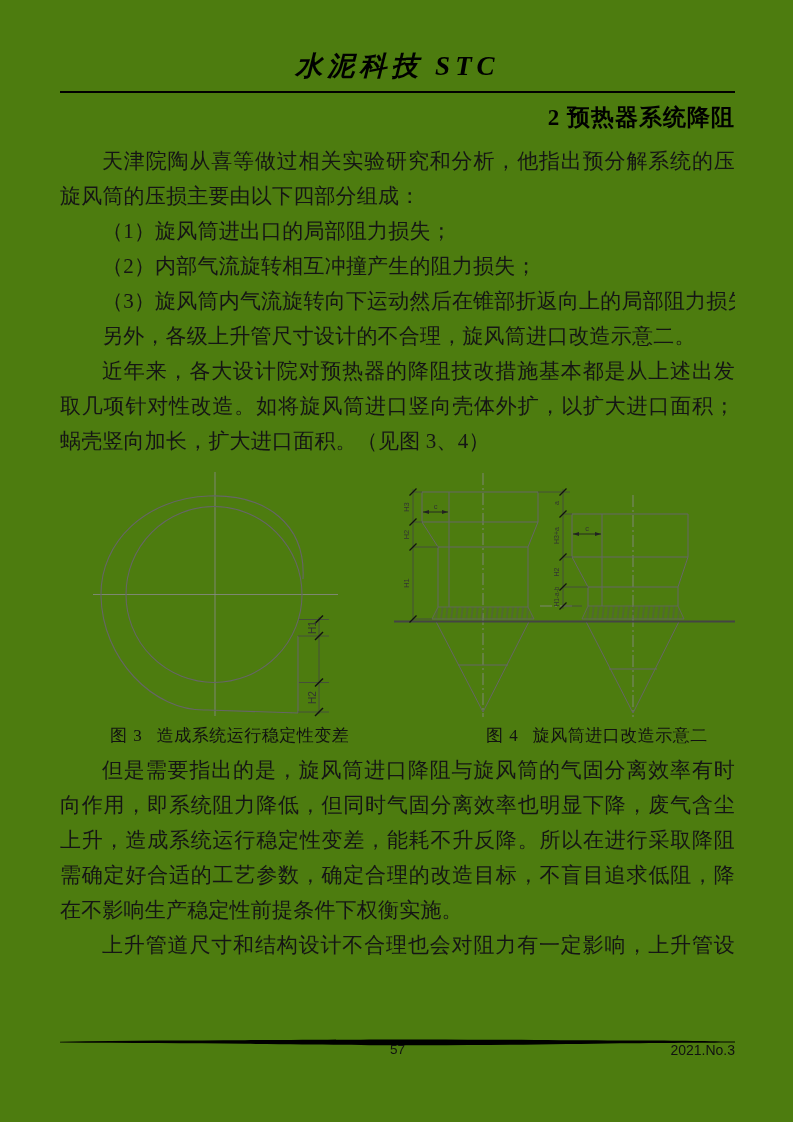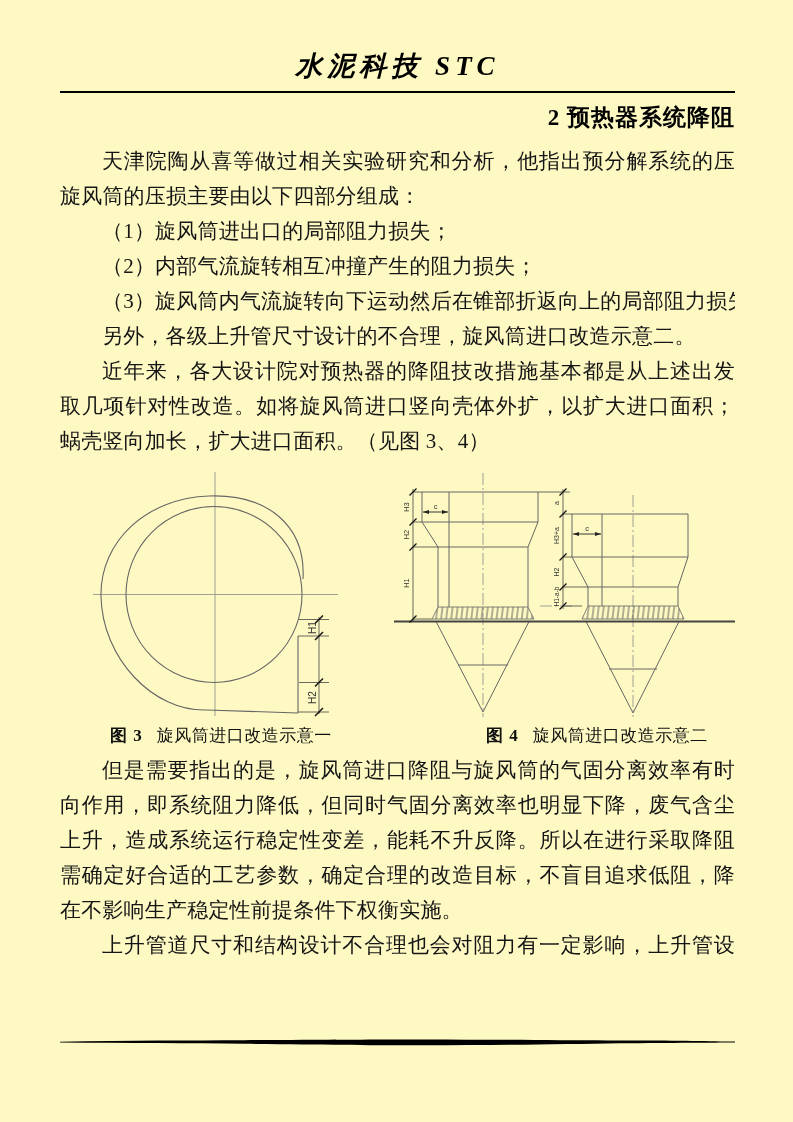--- a/index.html
+++ b/index.html
@@ -1,18 +1,18 @@
 <!DOCTYPE html>
 <html><head>
 <meta charset="utf-8">
 <style>
   html,body{margin:0;padding:0;background:#9a9a9a;}
   .page{
     position:relative;width:793px;height:1122px;margin:0 auto;
-    background:#fef9c3;box-sizing:border-box;padding:0 58px 0 60px;
+    background:#4d7c0f;box-sizing:border-box;padding:0 58px 0 60px;
     font-family:"Liberation Serif","DejaVu Serif",serif;color:#151515;
     overflow:hidden;
   }
   .journal-title{
     padding-top:49px;font-size:27px;line-height:34px;text-align:center;
     font-style:italic;font-weight:bold;letter-spacing:5px;color:#000;
   }
   .header-rule{margin-top:8px;border-top:2px solid #000;height:0;}
   .section-heading{
     margin:9px 0 0 0;font-size:23px;line-height:31px;font-weight:bold;color:#000;
@@ -28,21 +28,21 @@
   .bline.ind{padding-left:42px;}
   .bline.jf{white-space:normal;text-align:justify;text-align-last:justify;}
   .figures{position:relative;height:280px;margin-top:10px;}
   .figures svg{position:absolute;top:0;}
   #fig3{left:10px;}
   #fig4{left:332px;}
   .caption{
     position:absolute;top:255px;font-size:17px;line-height:24px;color:#111;
     white-space:nowrap;
   }
-  .caption .cap-label{font-weight:bold;letter-spacing:1px;}
+  .caption .cap-label{font-weight:normal;letter-spacing:1px;}
   .caption .cap-text{margin-left:14px;letter-spacing:0.5px;}
   #cap3{left:50px;}
   #cap4{left:426px;}
   .footer-rule-wrap{position:absolute;left:60px;top:1034px;width:675px;height:10px;}
   .footer-row{
     position:absolute;left:60px;top:1042px;width:675px;height:20px;
     font-family:"Liberation Sans","DejaVu Sans",sans-serif;font-size:13.5px;color:#111;
   }
   .page-number{position:absolute;left:0;width:100%;text-align:center;}
   .issue-number{position:absolute;right:0;font-size:14px;}
@@ -176,35 +176,39 @@
       <text x="164" y="106" font-size="7" text-anchor="middle" transform="rotate(-90 164 103)">H2</text>
       <text x="164" y="130.5" font-size="6.5" text-anchor="middle" transform="rotate(-90 164 127.5)">H1-a-b</text>
 
       <line x1="181" y1="65" x2="209" y2="65" stroke="#222" stroke-width="0.9"></line>
       <polygon points="181,65 187,63 187,67" fill="#222"></polygon>
       <polygon points="209,65 203,63 203,67" fill="#222"></polygon>
       <text x="195" y="62" font-size="7.5" text-anchor="middle">c</text>
     </svg>
 
     <div class="caption" id="cap3">
-      <span class="cap-label">图 3</span><span class="cap-text">旋风筒进口改造示意一</span>
+      <span class="cap-label">图 3</span><span class="cap-text">造成系统运行稳定性变差</span>
     </div>
     <div class="caption" id="cap4">
       <span class="cap-label">图 4</span><span class="cap-text">旋风筒进口改造示意二</span>
     </div>
   </div>
 
   <div class="body-block after-fig">
     <div class="bline ind jf">但是需要指出的是，旋风筒进口降阻与旋风筒的气固分离效率有时会产生负</div>
     <div class="bline jf">向作用，即系统阻力降低，但同时气固分离效率也明显下降，废气含尘浓度明显</div>
     <div class="bline jf">上升，造成系统运行稳定性变差，能耗不升反降。所以在进行采取降阻措施前，</div>
     <div class="bline jf">需确定好合适的工艺参数，确定合理的改造目标，不盲目追求低阻，降低阻力要</div>
     <div class="bline">在不影响生产稳定性前提条件下权衡实施。</div>
     <div class="bline ind jf">上升管道尺寸和结构设计不合理也会对阻力有一定影响，上升管设计直径偏</div>
   </div>
 
   <div class="footer-rule-wrap">
     <svg width="675" height="10" viewBox="0 0 675 10">
       <path fill="#000" d="M0,3.8 C70,2.0 130,2.6 185,2.2 C260,1.4 310,1.6 345,1.4 C430,1.2 500,2.6 560,2.4 C615,2.3 650,3.0 675,3.6 L675,4.4 C650,4.6 615,4.8 560,5.2 C500,6.2 430,7.4 345,7.2 C310,7.2 260,6.6 185,5.8 C130,5.4 70,5.2 0,4.6 Z"></path>
     </svg>
   </div>
+  <div class="footer-row">
+    <span class="page-number">57</span>
+    <span class="issue-number">2021.No.3</span>
+  </div>
 
 </div>
 
 </body></html>

